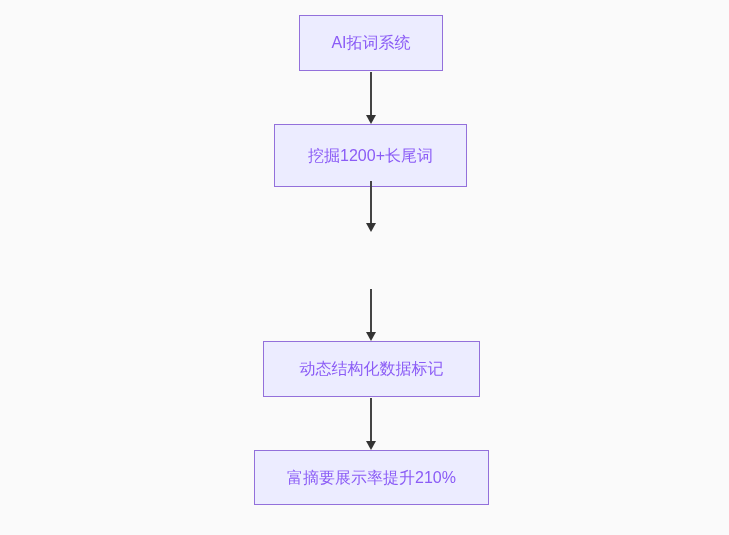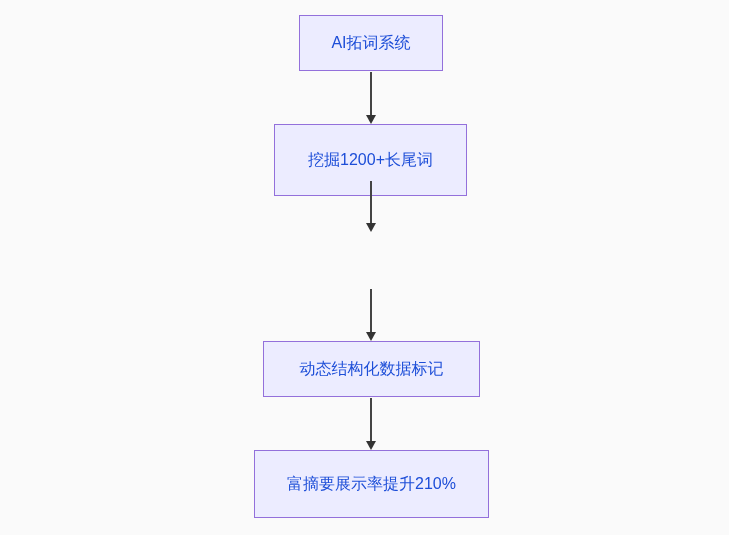--- a/index.html
+++ b/index.html
@@ -13,21 +13,21 @@
     width: 729px;
     height: 535px;
     background: #fafafa;
     overflow: hidden;
   }
   .node {
     position: absolute;
     box-sizing: border-box;
     background: #ECECFF;
     border: 1px solid #9370DB;
-    color: #1d4ed8;
+    color: #8b5cf6;
     font-size: 16px;
     display: flex;
     align-items: center;
     justify-content: center;
     text-align: center;
     line-height: 1.2;
     white-space: nowrap;
   }
   .edge {
     position: absolute;
@@ -60,35 +60,35 @@
 
 <div class="canvas">
 
   <div class="node" style="left:299px; top:15px; width:144px; height:56px;">AI拓词系统</div>
 
   <div class="edge" style="left:371px; top:72px; height:52px;">
     <span class="line"></span>
     <span class="head"></span>
   </div>
 
-  <div class="node" style="left:274px; top:124px; width:193px; height:72px;">挖掘1200+长尾词</div>
+  <div class="node" style="left:274px; top:124px; width:193px; height:63px;">挖掘1200+长尾词</div>
 
   <div class="edge" style="left:371px; top:181px; height:51px;">
     <span class="line"></span>
     <span class="head"></span>
   </div>
 
 
   <div class="edge" style="left:371px; top:289px; height:52px;">
     <span class="line"></span>
     <span class="head"></span>
   </div>
 
   <div class="node" style="left:263px; top:341px; width:217px; height:56px;">动态结构化数据标记</div>
 
   <div class="edge" style="left:371px; top:398px; height:52px;">
     <span class="line"></span>
     <span class="head"></span>
   </div>
 
-  <div class="node" style="left:254px; top:450px; width:235px; height:68px;">富摘要展示率提升210%</div>
+  <div class="node" style="left:254px; top:450px; width:235px; height:55px;">富摘要展示率提升210%</div>
 
 </div>
 
 </body></html>

